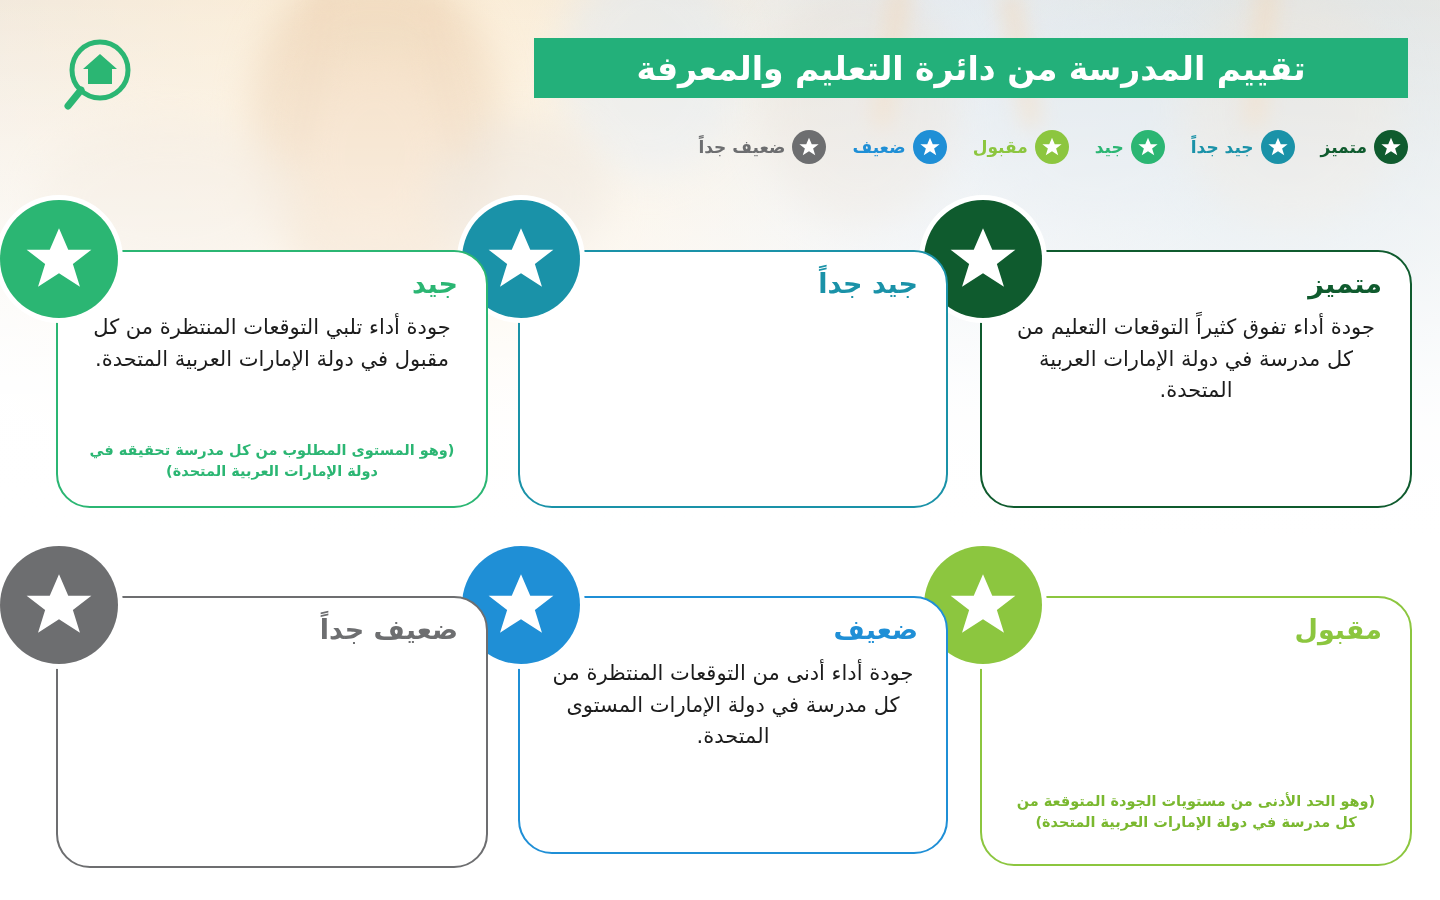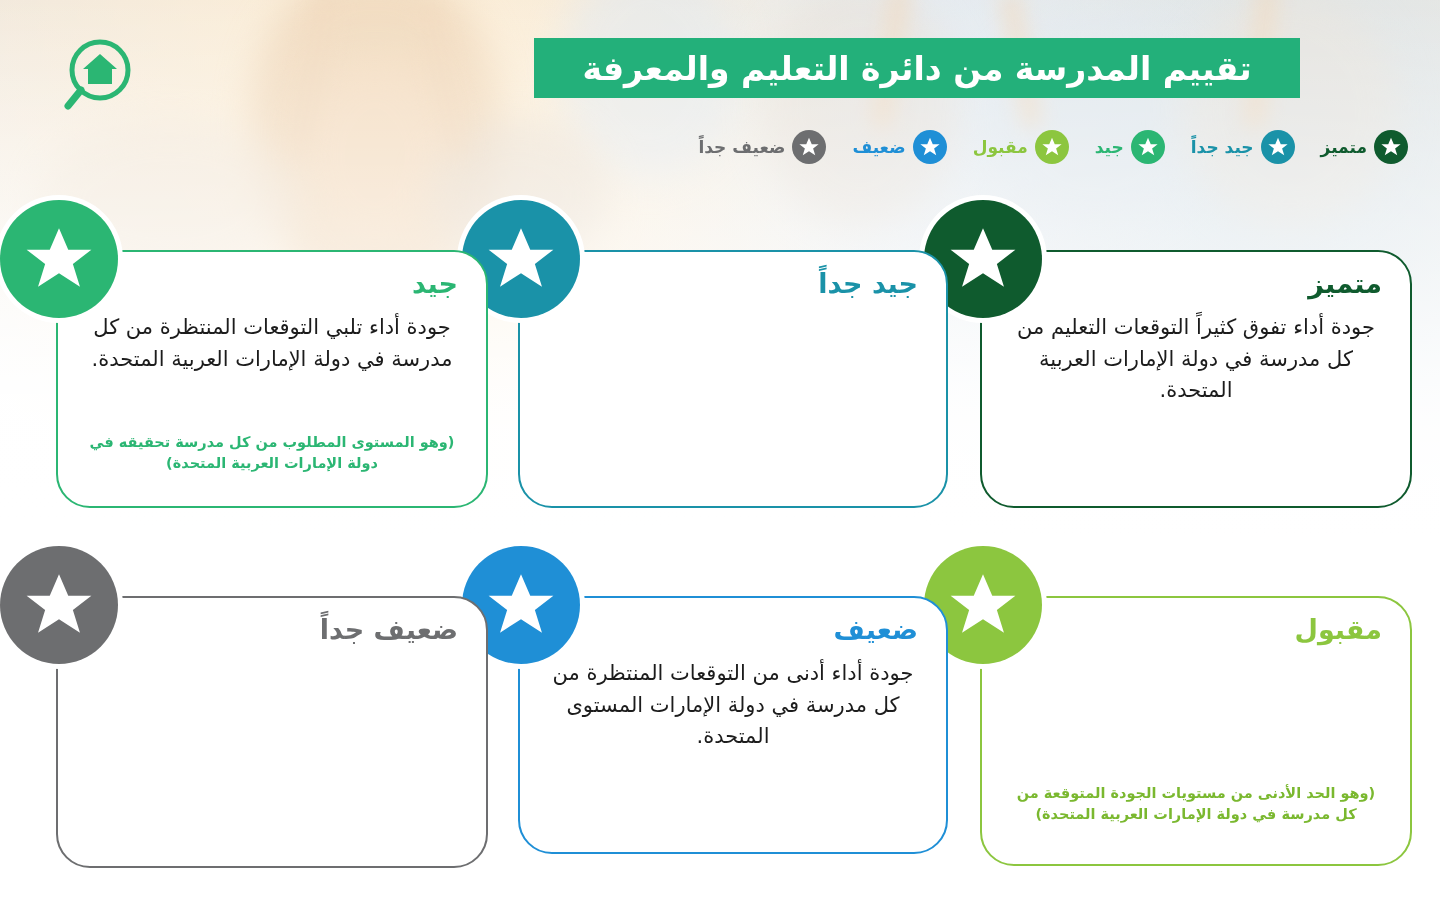--- a/index.html
+++ b/index.html
@@ -38,21 +38,21 @@
   .a3{left:880px;top:-20px;width:22px;height:150px;transform:rotate(8deg);}
   .a4{left:1010px;top:-10px;width:22px;height:140px;transform:rotate(-10deg);}
   .a5{left:1250px;top:-20px;width:22px;height:150px;transform:rotate(6deg);}
 
   
   .logo{position:absolute;left:62px;top:36px;width:80px;height:80px;}
   .logo svg{display:block;}
 
   
   .title-banner{
-    position:absolute;left:534px;top:38px;width:766px;height:60px;
+    position:absolute;left:534px;top:38px;width:874px;height:60px;
     background:#23b07a;display:flex;align-items:center;justify-content:center;
   }
   .title-banner .t{
     color:#ffffff;font-size:33px;font-weight:bold;letter-spacing:0;white-space:nowrap;
   }
 
   
   .legend{
     position:absolute;right:32px;top:124px;left:560px;height:46px;
     display:flex;flex-direction:row;align-items:center;justify-content:flex-start;gap:26px;
@@ -72,21 +72,21 @@
   .card .heading{
     position:absolute;top:16px;right:28px;left:120px;text-align:right;
     font-size:27px;font-weight:bold;
   }
   .card .body{
     position:absolute;top:60px;right:26px;left:26px;text-align:center;
     font-size:21px;line-height:1.5;color:#1c1c1c;
   }
   .card .note{
     position:absolute;right:26px;left:26px;text-align:center;
-    font-size:14.5px;font-weight:bold;line-height:1.45;
+    font-size:14.5px;font-weight:bold;line-height:1.45;margin-top:8px;
   }
   .star-badge{
     position:absolute;width:118px;height:118px;border-radius:50%;
     display:flex;align-items:center;justify-content:center;
     box-shadow:0 0 0 5px #ffffff;
   }
   .star-badge svg{width:74px;height:74px;display:block;}
 
   
   #card-mumtaz{right:28px;top:250px;width:432px;height:258px;}
@@ -204,21 +204,21 @@
   <div class="heading" style="color:#1a92a8">جيد جداً</div>
 </div>
 
 <div class="card" id="card-jayyid" style="border-color:#2bb673">
   <div class="star-badge" style="background:#2bb673;left:-58px;top:-52px;">
     <svg viewBox="0 0 24 24">
         <polygon points="12,2 15,9 22.5,9 16.5,13.6 18.8,21 12,16.6 5.2,21 7.5,13.6 1.5,9 9,9" fill="#fff"></polygon>
       </svg>
   </div>
   <div class="heading" style="color:#2bb673">جيد</div>
-  <div class="body">جودة أداء تلبي التوقعات المنتظرة من كل مدرسة في دولة الإمارات العربية المتحدة.</div>
+  <div class="body">جودة أداء تلبي التوقعات المنتظرة من كل مقبول في دولة الإمارات العربية المتحدة.</div>
   <div class="note" style="color:#2bb673;top:180px;">(وهو المستوى المطلوب من كل مدرسة تحقيقه في دولة الإمارات العربية المتحدة)</div>
 </div>
 
 <div class="card" id="card-maqbul" style="border-color:#8cc63f">
   <div class="star-badge" style="background:#8cc63f;left:-58px;top:-52px;">
     <svg viewBox="0 0 24 24">
         <polygon points="12,2 15,9 22.5,9 16.5,13.6 18.8,21 12,16.6 5.2,21 7.5,13.6 1.5,9 9,9" fill="#fff"></polygon>
       </svg>
   </div>
   <div class="heading" style="color:#8cc63f">مقبول</div>

